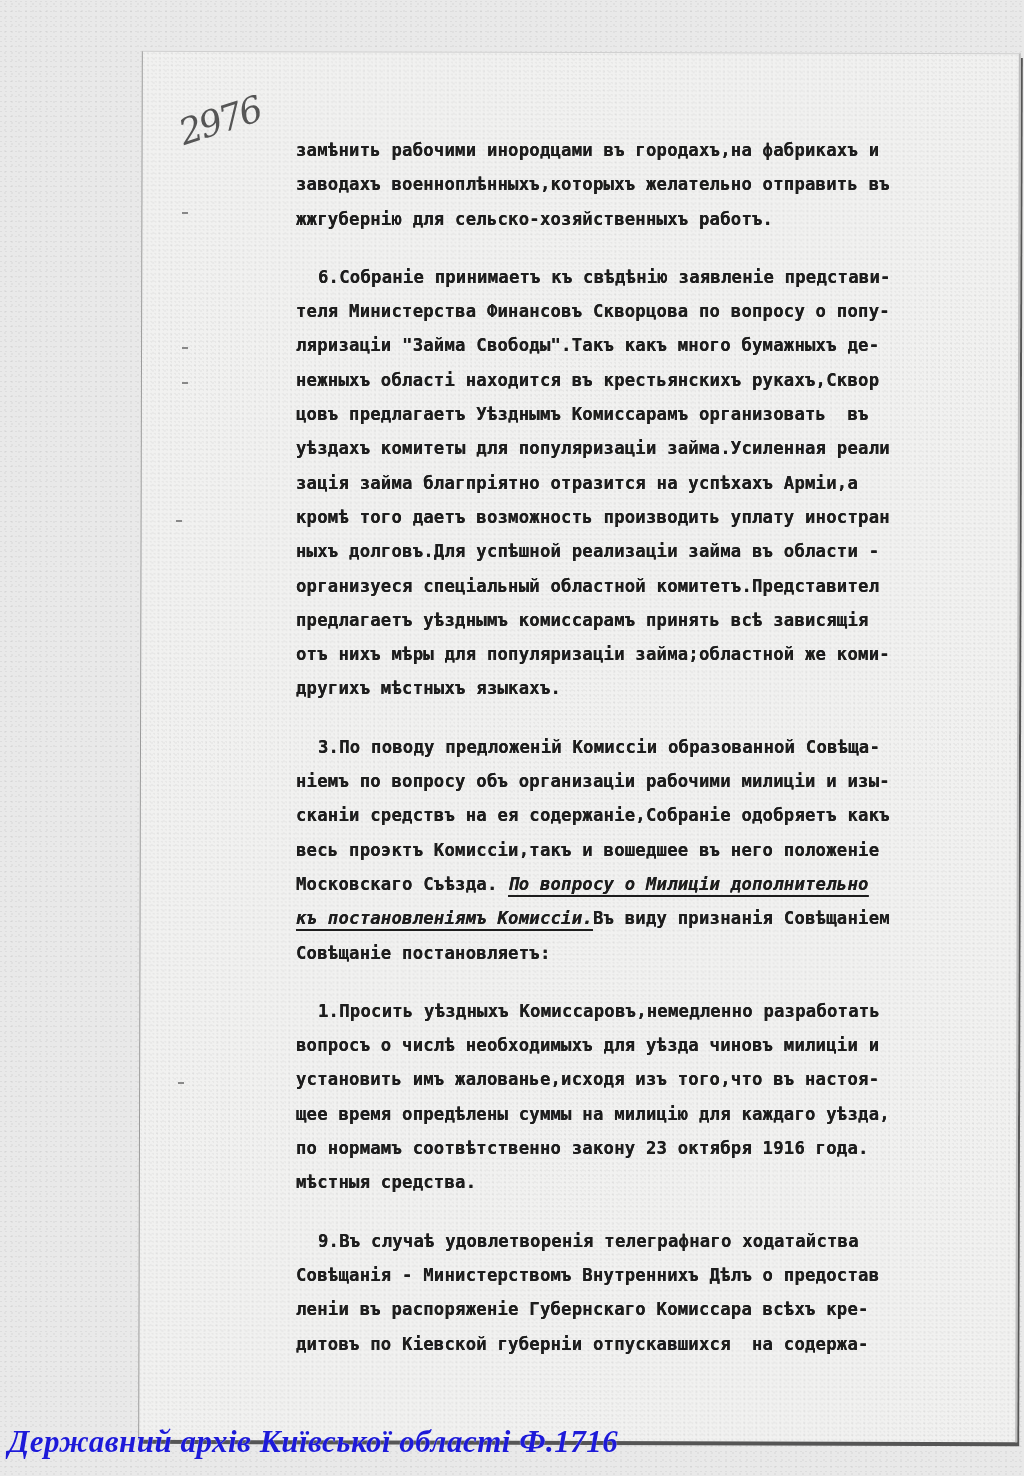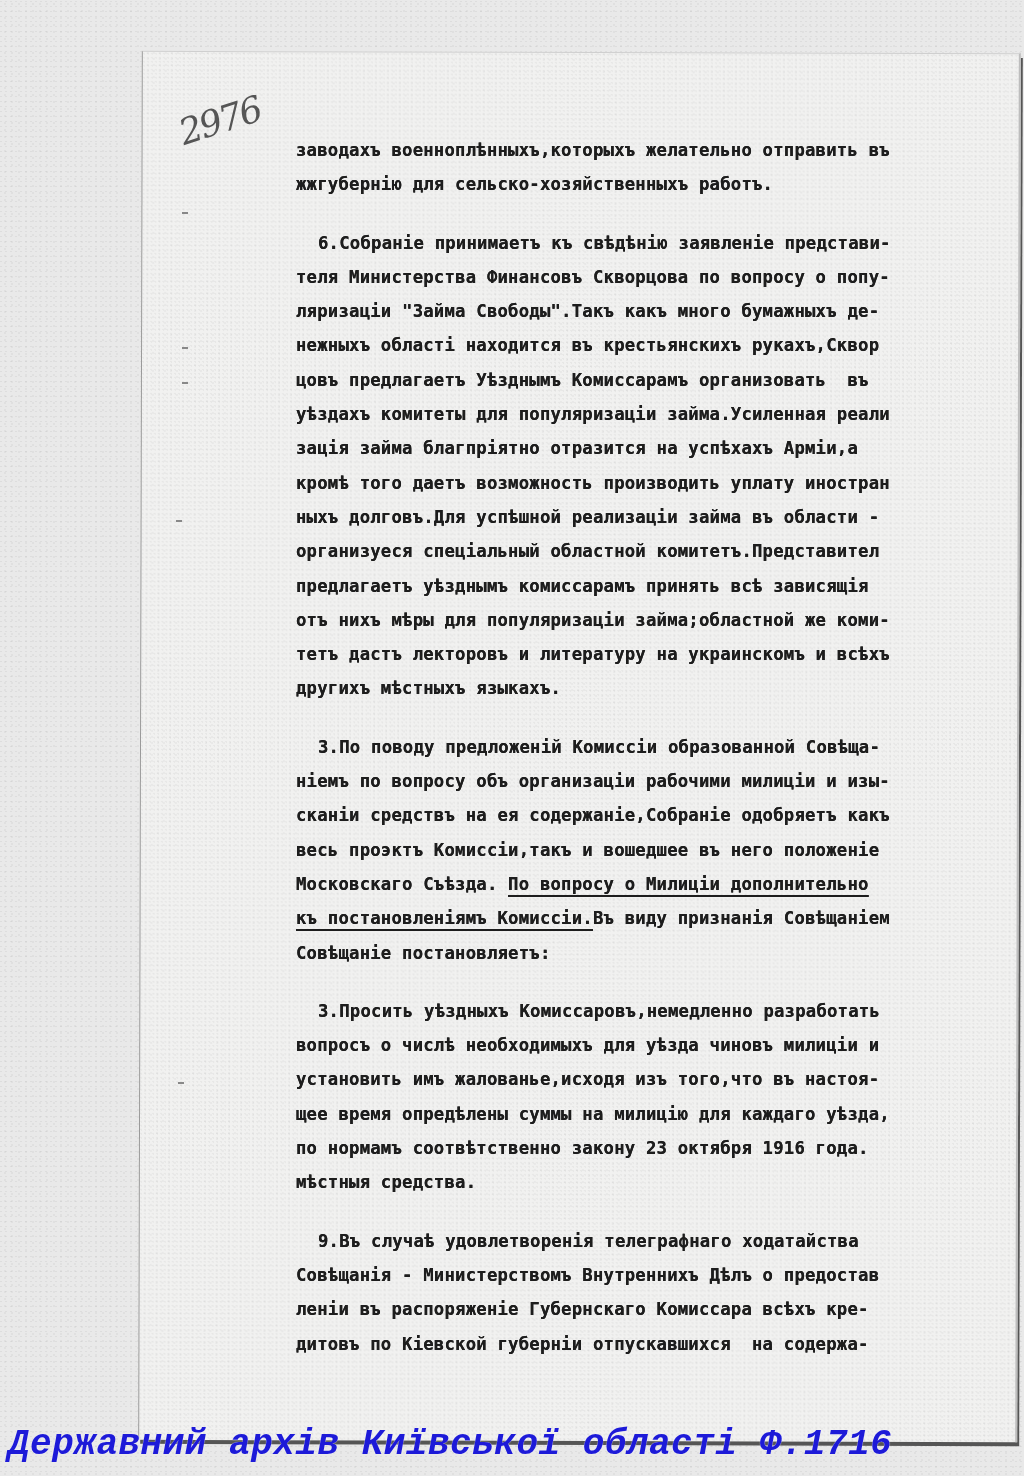--- a/index.html
+++ b/index.html
@@ -32,68 +32,68 @@
       letter-spacing: -2px;
     }
     .body-text {
       position: absolute; left: 296px; top: 133px; width: 720px;
       color: #1d1d1d; font-size: 17.3px; font-weight: bold;
       letter-spacing: 0.2px; line-height: 34.3px;
       text-shadow: 0 0 0.6px #222;
     }
     .line { white-space: pre; display: block; height: 34.3px; }
     .line.indent { padding-left: 22px; margin-top: 24px; }
-    .u { text-decoration: underline; text-decoration-thickness: 2px; text-underline-offset: 5px; }
+    .u { text-decoration: underline; text-decoration-thickness: 2px; text-underline-offset: 5px; font-style: italic; }
     .margin-dash { position: absolute; width: 6px; height: 2px; background: #888; }
     .watermark {
       position: absolute; left: 8px; top: 1424px;
-      font-family: Liberation Mono, monospace;
-      font-style: italic; font-weight: bold; font-size: 36px;
+      font-family: Liberation Serif, serif;
+      font-style: italic; font-weight: bold; font-size: 31px;
       color: #1d1ad8; letter-spacing: 0.5px;
       text-shadow: 0 0 1px #fff;
     }
   </style>
 </head>
 <body>
 
 <div class="paper"></div>
 
 <div class="folio">2976</div>
 
 <div class="margin-dash" style="left:182px;top:212px"></div>
 <div class="margin-dash" style="left:182px;top:347px"></div>
 <div class="margin-dash" style="left:182px;top:382px"></div>
 <div class="margin-dash" style="left:176px;top:520px"></div>
 <div class="margin-dash" style="left:178px;top:1082px"></div>
 
 <div class="body-text">
+  <span class="line">замѣнить рабочими инородцами въ городахъ,на фабрикахъ и</span>
   <span class="line">заводахъ военноплѣнныхъ,которыхъ желательно отправить въ</span>
   <span class="line">жжгубернію для сельско-хозяйственныхъ работъ.</span>
   <span class="line indent">6.Собраніе принимаетъ къ свѣдѣнію заявленіе представи-</span>
   <span class="line">теля Министерства Финансовъ Скворцова по вопросу о попу-</span>
   <span class="line">ляризаціи "Займа Свободы".Такъ какъ много бумажныхъ де-</span>
   <span class="line">нежныхъ області находится въ крестьянскихъ рукахъ,Сквор</span>
   <span class="line">цовъ предлагаетъ Уѣзднымъ Комиссарамъ организовать  въ</span>
   <span class="line">уѣздахъ комитеты для популяризаціи займа.Усиленная реали</span>
   <span class="line">зація займа благпріятно отразится на успѣхахъ Арміи,а</span>
   <span class="line">кромѣ того даетъ возможность производить уплату иностран</span>
   <span class="line">ныхъ долговъ.Для успѣшной реализаціи займа въ области -</span>
   <span class="line">организуеся спеціальный областной комитетъ.Представител</span>
   <span class="line">предлагаетъ уѣзднымъ комиссарамъ принять всѣ зависящія</span>
   <span class="line">отъ нихъ мѣры для популяризаціи займа;областной же коми-</span>
-  <span class="line">тетъ дастъ лекторовъ и литературу на украинскомъ и всѣхъ</span>
   <span class="line">другихъ мѣстныхъ языкахъ.</span>
   <span class="line indent">3.По поводу предложеній Комиссіи образованной Совѣща-</span>
   <span class="line">ніемъ по вопросу объ организаціи рабочими милиціи и изы-</span>
   <span class="line">сканіи средствъ на ея содержаніе,Собраніе одобряетъ какъ</span>
   <span class="line">весь проэктъ Комиссіи,такъ и вошедшее въ него положеніе</span>
   <span class="line"><span>Московскаго Съѣзда.</span> <span class="u">По вопросу о Милиціи дополнительно</span></span>
   <span class="line"><span class="u">къ постановленіямъ Комиссіи.</span><span>Въ виду признанія Совѣщаніем</span></span>
   <span class="line">Совѣщаніе постановляетъ:</span>
-  <span class="line indent">3.Просить уѣздныхъ Комиссаровъ,немедленно разработать</span>
+  <span class="line indent">1.Просить уѣздныхъ Комиссаровъ,немедленно разработать</span>
   <span class="line">вопросъ о числѣ необходимыхъ для уѣзда чиновъ милиціи и</span>
   <span class="line">установить имъ жалованье,исходя изъ того,что въ настоя-</span>
   <span class="line">щее время опредѣлены суммы на милицію для каждаго уѣзда,</span>
   <span class="line">по нормамъ соотвѣтственно закону 23 октября 1916 года.</span>
   <span class="line">мѣстныя средства.</span>
   <span class="line indent">9.Въ случаѣ удовлетворенія телеграфнаго ходатайства</span>
   <span class="line">Совѣщанія - Министерствомъ Внутреннихъ Дѣлъ о предостав</span>
   <span class="line">леніи въ распоряженіе Губернскаго Комиссара всѣхъ кре-</span>
   <span class="line">дитовъ по Кіевской губерніи отпускавшихся  на содержа-</span>
 </div>

